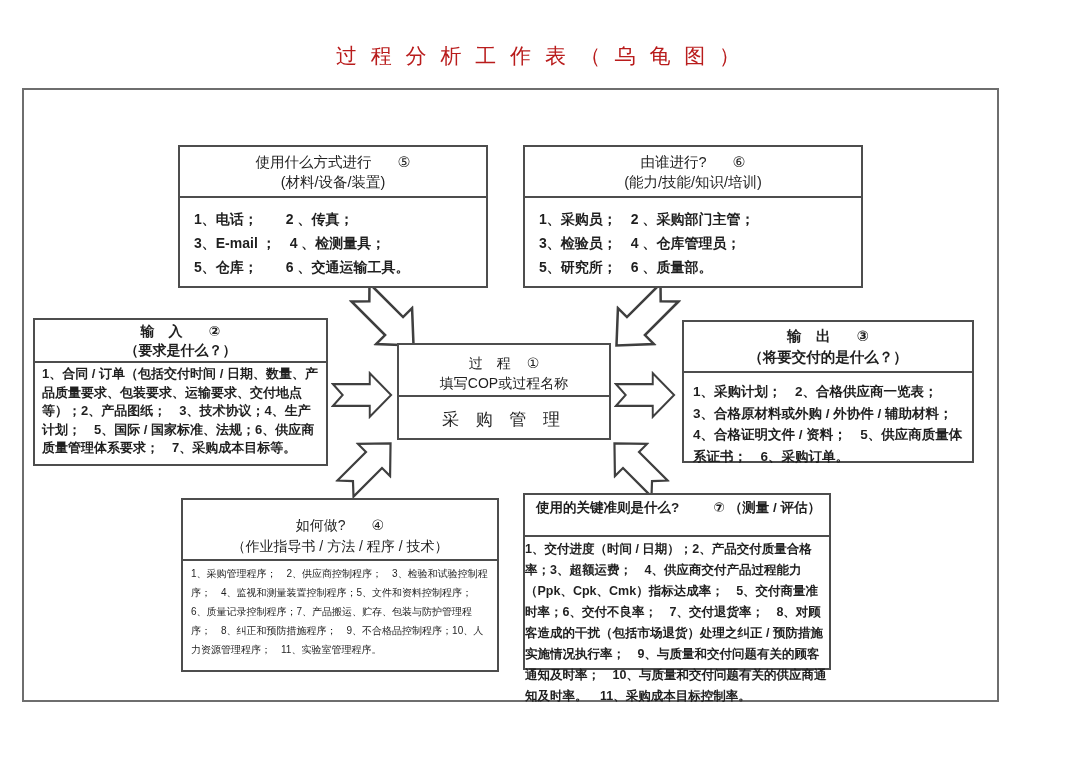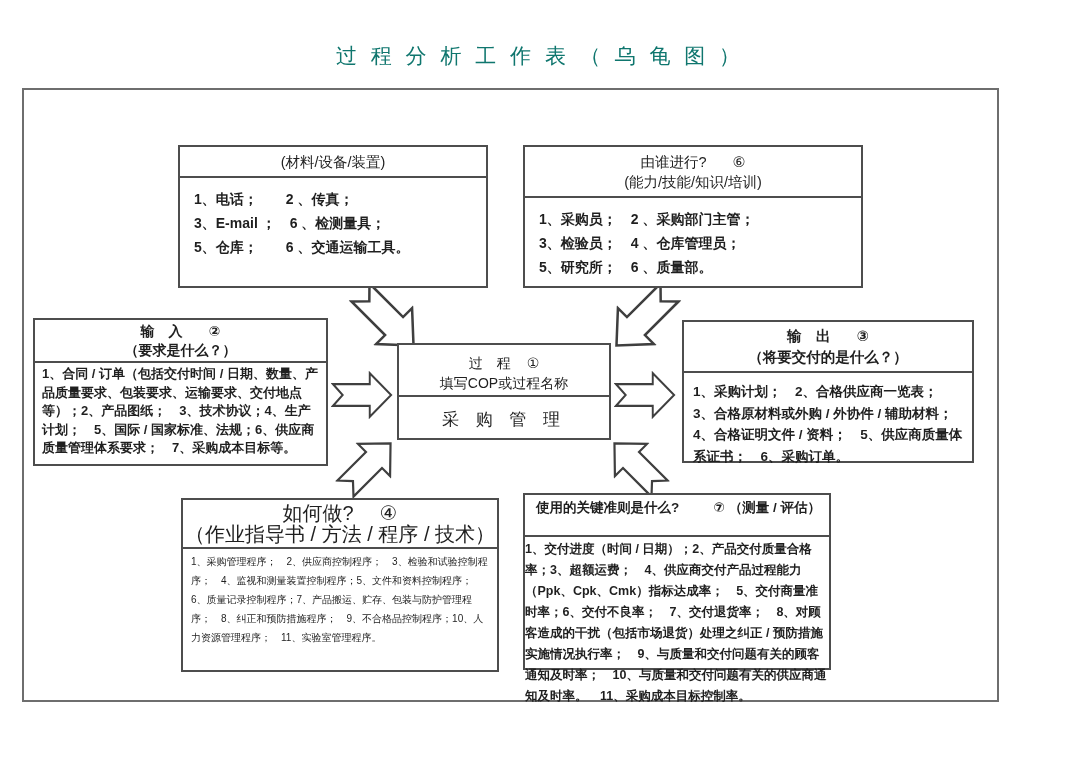--- a/index.html
+++ b/index.html
@@ -3,21 +3,21 @@
 <meta charset="utf-8">
 <style>
   html,body{margin:0;padding:0;}
   body{
     width:1080px;height:762px;position:relative;background:#ffffff;
     font-family:"Liberation Sans","DejaVu Sans",sans-serif;color:#1f1f1f;
     overflow:hidden;
   }
   .page-title{
     position:absolute;left:0;top:42px;width:1080px;text-align:center;
-    font-size:21px;letter-spacing:4px;color:#0f766e;font-weight:500;
+    font-size:21px;letter-spacing:4px;color:#b91c1c;font-weight:500;
   }
   .frame{
     position:absolute;left:22px;top:88px;width:973px;height:610px;
     border:2px solid #6e6e6e;background:#fff;
   }
   .box{
     position:absolute;border:2px solid #4d4d4d;background:#fff;
     box-sizing:border-box;z-index:2;
   }
   .box-header{border-bottom:2px solid #4d4d4d;text-align:center;}
@@ -47,21 +47,21 @@
 
   
   .box-process{left:397px;top:343px;width:214px;height:97px;}
   .box-process .box-header{padding:8px 2px 2px;font-size:14px;line-height:20px;border-bottom:2px solid #4d4d4d;}
   .box-process .num{margin-left:16px;}
   .box-process .box-body{height:44px;display:flex;align-items:center;justify-content:center;
     font-size:17px;letter-spacing:6px;}
 
   
   .box-how{left:181px;top:498px;width:318px;height:174px;}
-  .box-how .box-header{padding:3px 2px 2px;font-size:20px;line-height:21px;}
+  .box-how .box-header{padding:3px 2px 2px;font-size:14px;line-height:21px;margin-top:12px;}
   .box-how .box-body{padding:3px 8px;font-size:10px;line-height:19px;}
 
   
   .box-criteria{left:523px;top:493px;width:308px;height:177px;}
   .box-criteria .box-header{text-align:right;padding:4px 8px 18px;font-size:13.5px;font-weight:bold;line-height:18px;}
   .box-criteria .box-header .num{margin-left:34px;margin-right:4px;}
   .box-criteria .box-body{padding:2px 0;font-size:12.5px;font-weight:bold;line-height:21px;}
 
   .arrow{position:absolute;z-index:1;}
   .arrow polygon{fill:#ffffff;stroke:#3f3f3f;stroke-width:2;stroke-linejoin:miter;}
@@ -74,25 +74,26 @@
 </style>
 </head>
 <body>
 
 <div class="page-title">过 程 分 析 工 作 表 （ 乌 龟 图 ）</div>
 
 <div class="frame"></div>
 
 <div class="box box-method">
   <div class="box-header">
+    <div class="hline"><span>使用什么方式进行</span><span class="num">⑤</span></div>
     <div class="hline">(材料/设备/装置)</div>
   </div>
   <div class="box-body">
     <div class="body-text">1、电话；　　2 、传真；</div>
-    <div class="body-text">3、E-mail ；　6 、检测量具；</div>
+    <div class="body-text">3、E-mail ；　4 、检测量具；</div>
     <div class="body-text">5、仓库；　　6 、交通运输工具。</div>
   </div>
 </div>
 
 <div class="box box-who">
   <div class="box-header">
     <div class="hline"><span>由谁进行?</span><span class="num">⑥</span></div>
     <div class="hline">(能力/技能/知识/培训)</div>
   </div>
   <div class="box-body">

